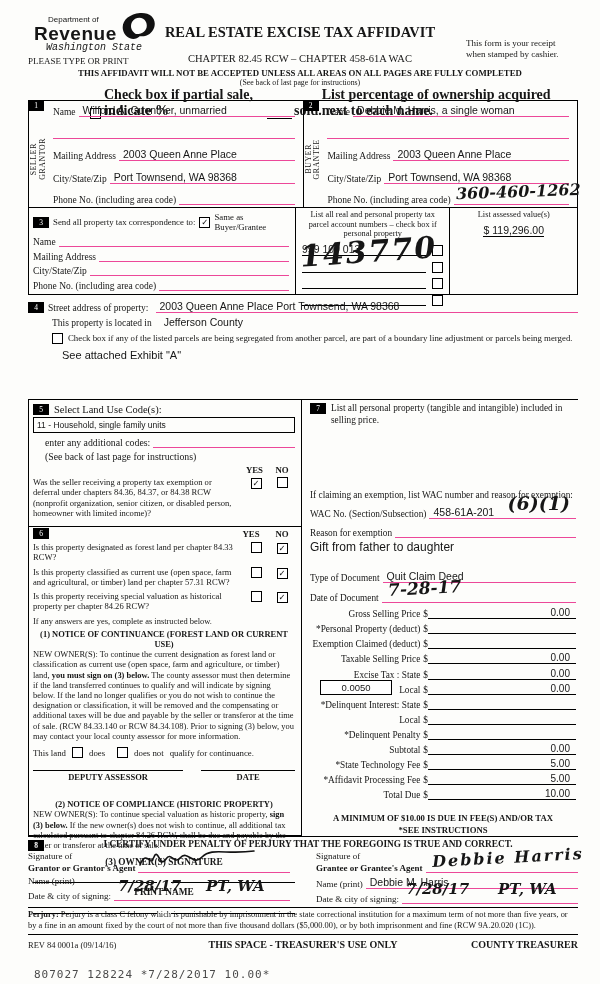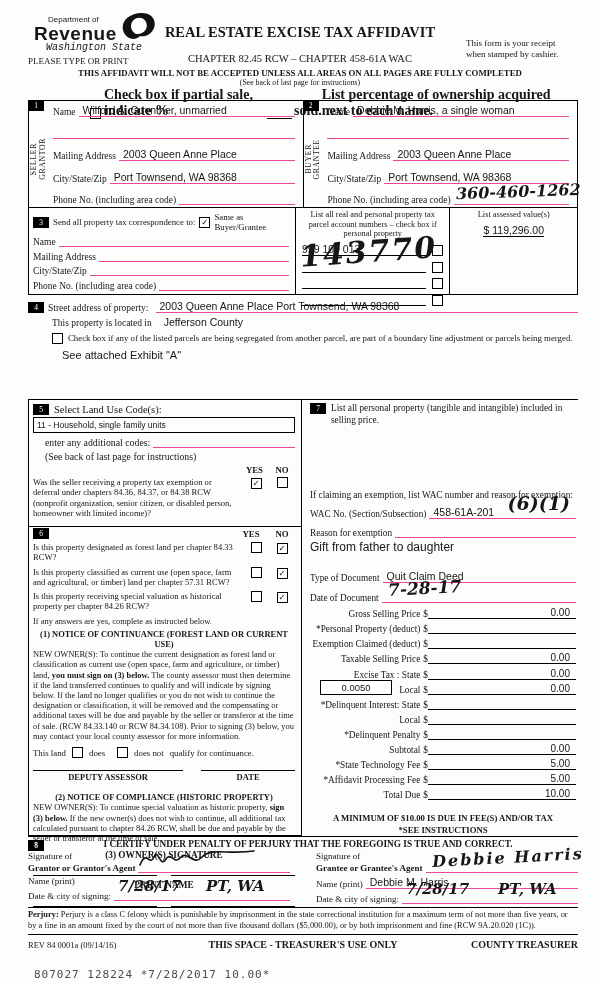--- a/index.html
+++ b/index.html
@@ -328,21 +328,21 @@
             <span class="cb"></span>
             <span>does</span>
             <span class="cb" style="margin-left:6px;"></span>
             <span>does not</span>
             <span>qualify for continuance.</span>
           </div>
           <div class="sigline2">
             <div class="sl"><span>DEPUTY ASSESSOR</span></div>
             <div class="sd"><span>DATE</span></div>
           </div>
-          <div class="para ctr b" style="margin-top:10px;font-family:Liberation Serif, serif;">(2)  NOTICE OF COMPLIANCE (HISTORIC PROPERTY)</div>
+          <div class="para ctr b" style="margin-top:17px;font-family:Liberation Serif, serif;">(2)  NOTICE OF COMPLIANCE (HISTORIC PROPERTY)</div>
           <div class="para"><span>NEW OWNER(S): To continue special valuation as historic property, </span><span class="b">sign (3) below.</span><span> If the new owner(s) does not wish to continue, all additional tax calculated pursuant to chapter 84.26 RCW, shall be due and payable by the seller or transferor at the time of sale.</span></div>
           <div class="para ctr b" style="margin-top:7px;font-size:9.3px;">(3)  OWNER(S) SIGNATURE</div>
           <div class="twolines">
               <div></div>
               <div></div>
             </div>
           <div class="para ctr b" style="margin-top:4px;font-size:9.3px;">PRINT NAME</div>
           <div class="twolines">
               <div></div>
               <div></div>

